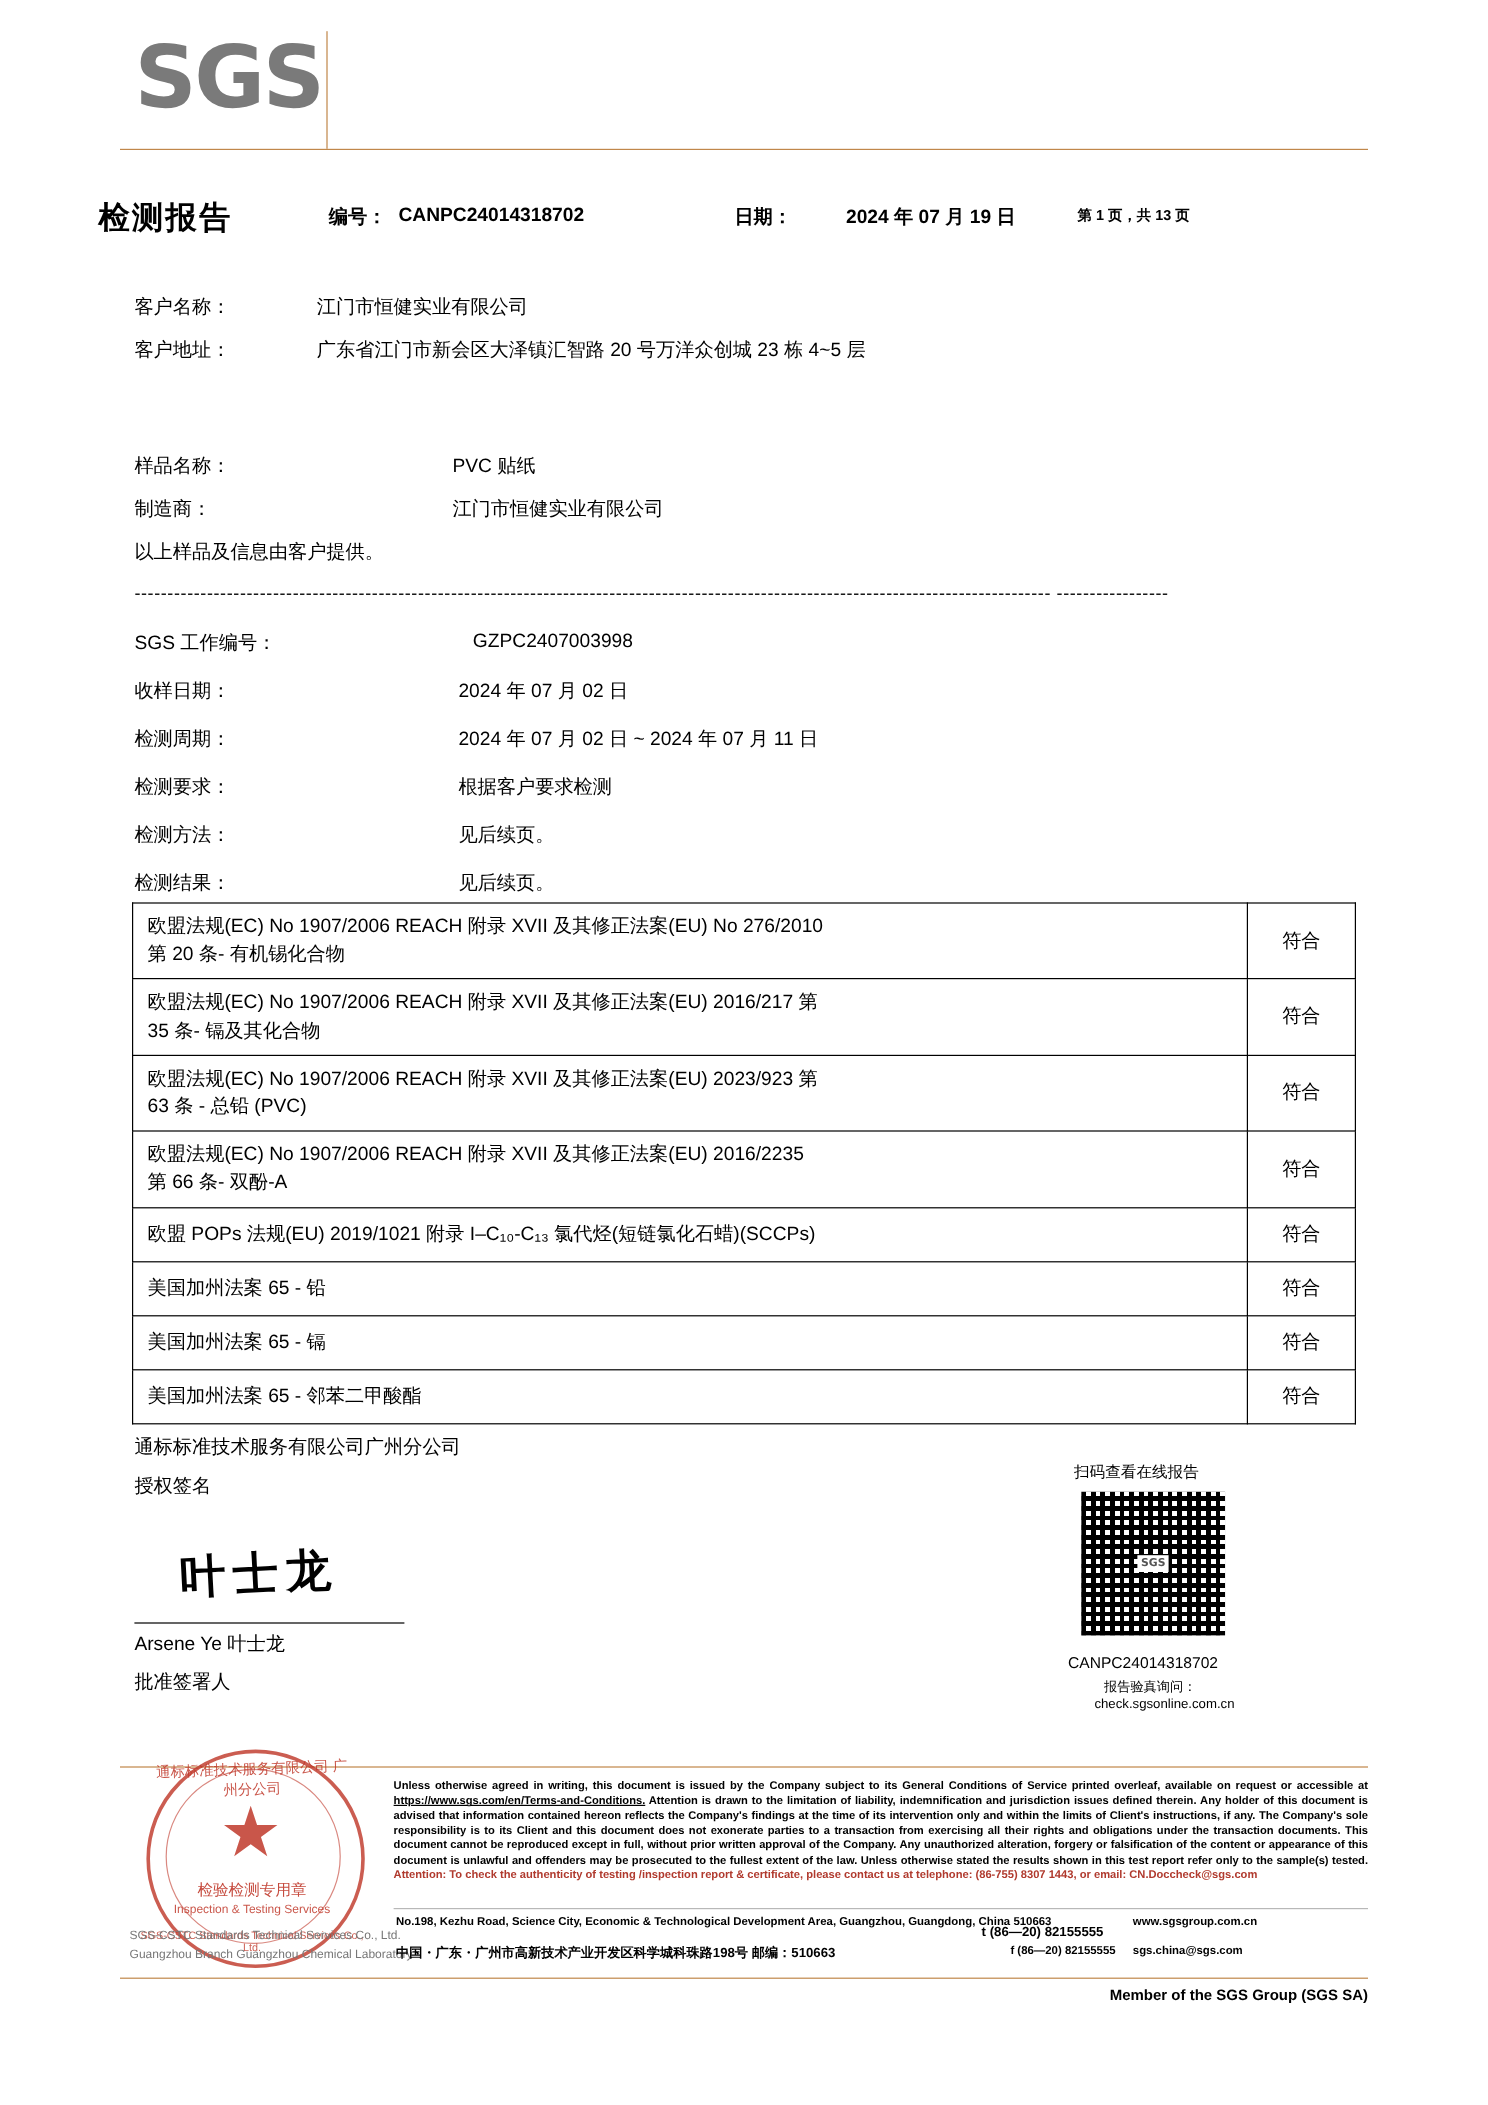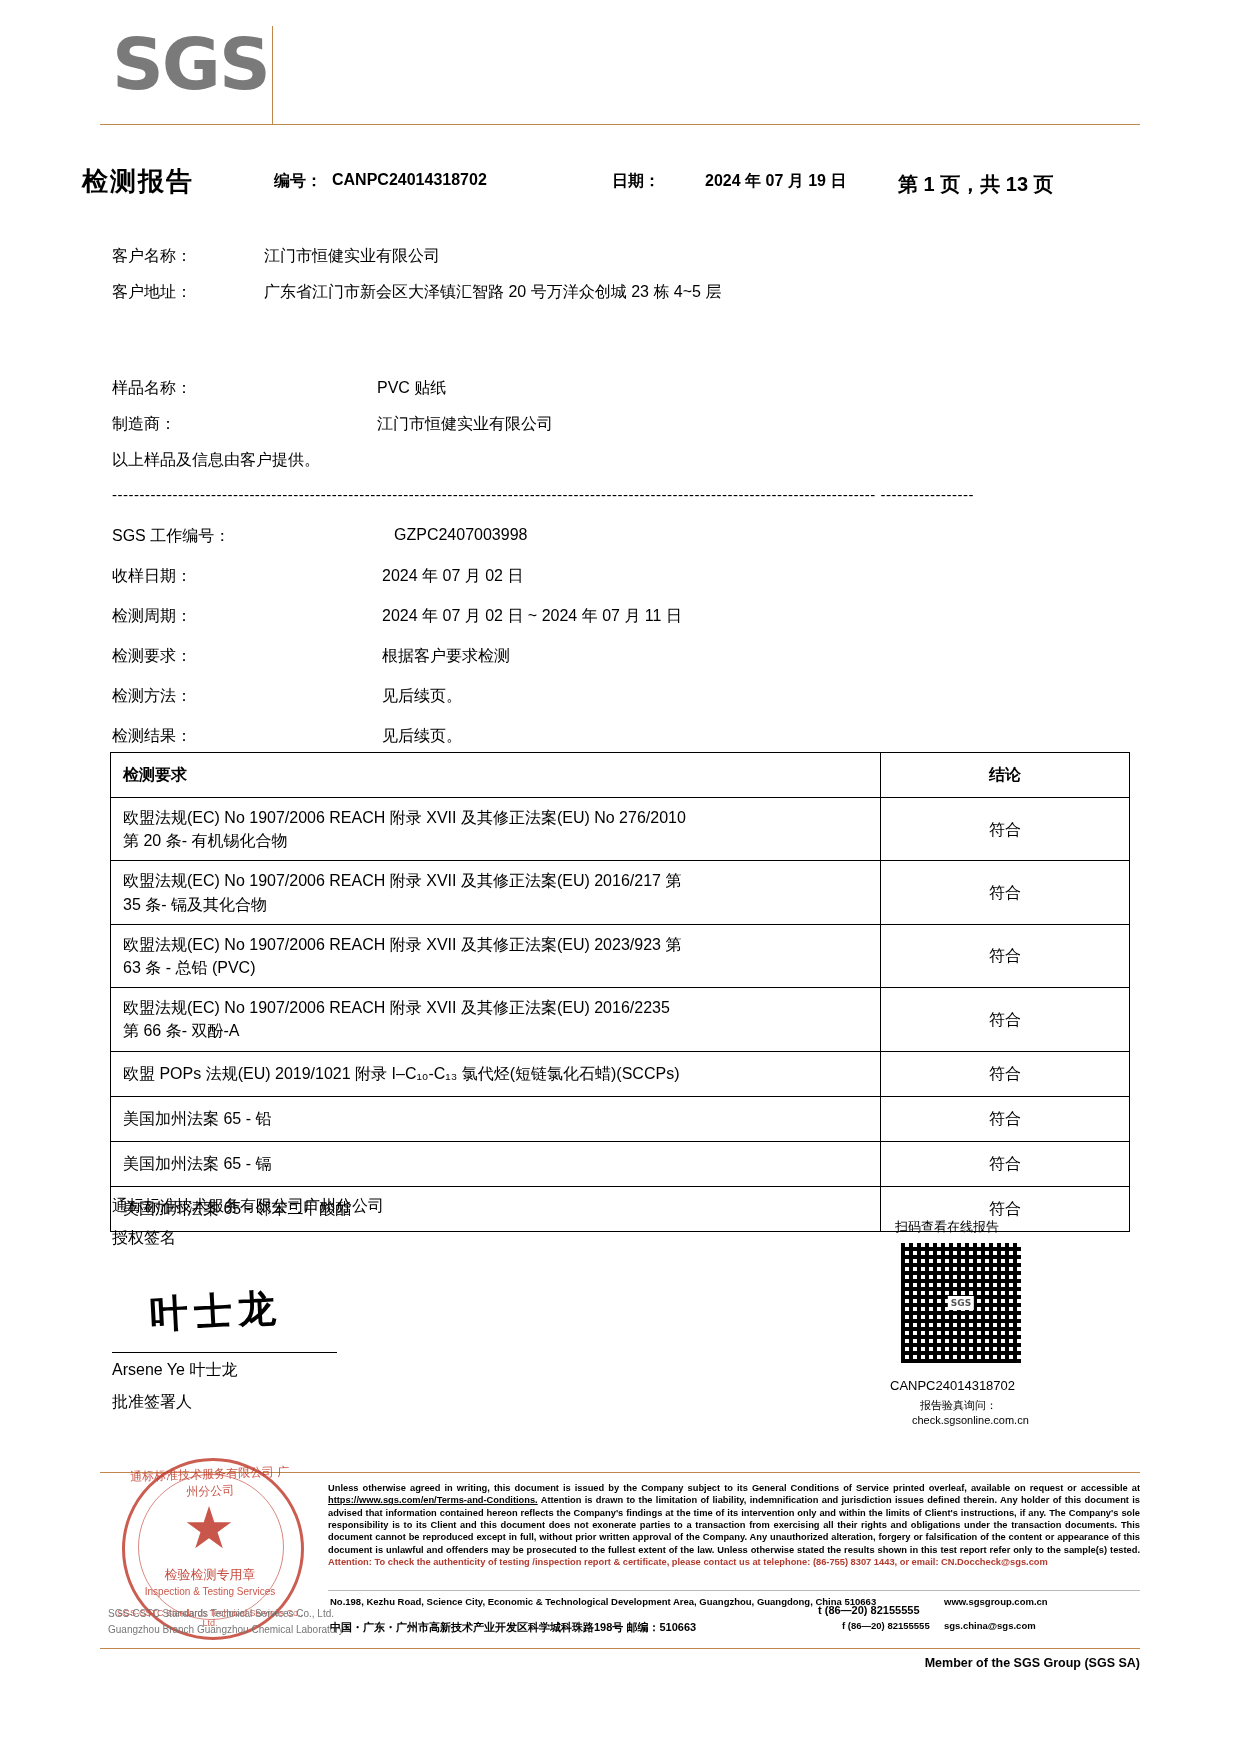--- a/index.html
+++ b/index.html
@@ -95,21 +95,21 @@
     left: 595px;
     top: 3px;
     font-size: 16px;
     font-weight: bold;
     margin-left: 28px;
   }
   .page-of {
     position: absolute;
     left: 816px;
     top: 3px;
-    font-size: 20px;
+    font-size: 12px;
     font-weight: bold;
   }
 
   
   .kv {
     position: absolute;
     font-size: 16px;
   }
   .kv .k {
     position: absolute;
@@ -545,24 +545,20 @@
     <span class="k">检测方法：</span>
     <span class="v">见后续页。</span>
   </div>
   <div class="kv test-result">
     <span class="k">检测结果：</span>
     <span class="v">见后续页。</span>
   </div>
 
   <table class="table">
     <tbody>
-      <tr class="h1">
-        <td class="hdr-req">检测要求</td>
-        <td class="hdr-concl">结论</td>
-      </tr>
       <tr class="h2">
         <td>
           <span>欧盟法规(EC) No 1907/2006 REACH 附录 XVII 及其修正法案(EU) No 276/2010</span><br>
           <span>第 20 条- 有机锡化合物</span>
         </td>
         <td class="cell-concl">符合</td>
       </tr>
       <tr class="h2">
         <td>
           <span>欧盟法规(EC) No 1907/2006 REACH 附录 XVII 及其修正法案(EU) 2016/217 第</span><br>

